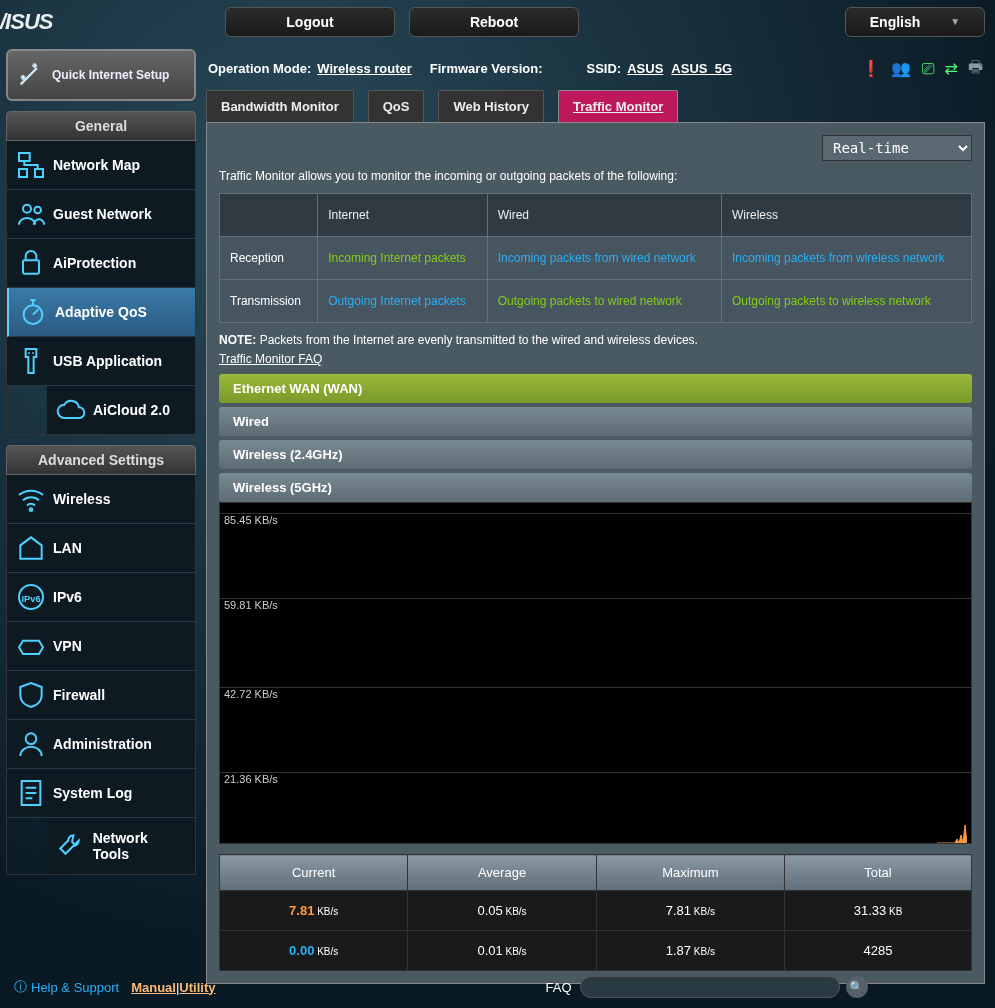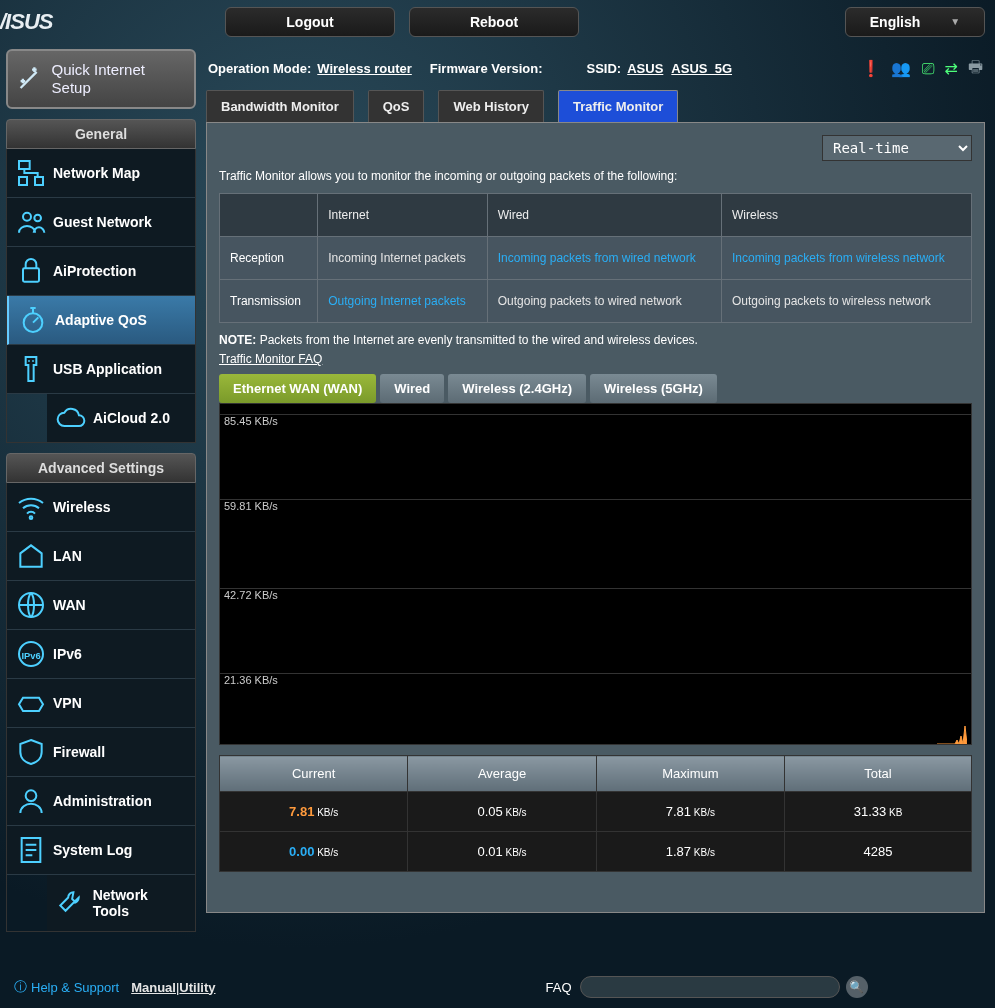--- a/index.html
+++ b/index.html
@@ -62,21 +62,21 @@
   border-radius: 6px;
   padding: 10px 8px;
   display: flex; align-items: center;
   margin-bottom: 10px;
   cursor: pointer;
 }
 .quick-setup .wand {
   width: 28px; height: 28px; margin-right: 8px;
   color:#cde;
 }
-.quick-setup .txt { font-weight: normal; font-size: 15px; color:#eef; line-height:1.2;}
+.quick-setup .txt { font-weight: bold; font-size: 12px; color:#eef; line-height:1.2;}
 .side-header {
   background: linear-gradient(#555,#333);
   color: #ddd; font-weight: bold;
   text-align: center;
   padding: 6px 0;
   border: 1px solid #666;
   border-radius: 4px 4px 0 0;
   font-size: 14px;
 }
 .side-list { border: 1px solid #333; border-top: none; margin-bottom: 10px; }
@@ -120,21 +120,21 @@
 }
 .tab {
   background: #333; color:#eee;
   padding: 8px 14px;
   border: 1px solid #555; border-bottom: none;
   border-radius: 2px 2px 0 0;
   font-size: 13px; font-weight: bold;
   margin-right: 14px;
   cursor: pointer;
 }
-.tab.active { background: #1d4ed8; border-color:#888;}
+.tab.active { background: #be185d; border-color:#888;text-decoration:underline;}
 .content {
   background: #4a5a63;
   border: 1px solid #888; border-top: none;
   padding: 12px;
   min-height: 790px;
 }
 .title-row { display:flex; align-items:center; margin-bottom: 8px;}
 .page-title { font-size: 18px; font-weight: bold; }
 .time-select {
   margin-left:auto;
@@ -149,25 +149,25 @@
 }
 .packet-table th {
   background: #2f3a42; color:#eee; text-align: left;
   padding: 14px 10px; border: 1px solid #667078; font-weight: normal;
 }
 .packet-table td {
   background: #475560; padding: 14px 10px;
   border: 1px solid #667078;
 }
 .packet-table td.row-label { color:#fff;}
-.link-orange { color: #e5e5e5; cursor: pointer; }
+.link-orange { color: #84cc16; cursor: pointer; }
 .link-blue { color: #2aaef5; cursor: pointer; }
 .note { font-size: 12px; margin: 10px 0 4px 0; }
 .faq-link { font-size: 12px; text-decoration: underline; cursor:pointer; display:inline-block; margin-bottom:8px;}
-.graph-tabs { display: flex; gap: 4px; }
+.graph-tabs { display: flex; gap: 4px; flex-direction: column; }
 .gtab {
   background: linear-gradient(#7a8a93,#5c6b74);
   color:#fff; font-weight:bold; font-size:13px;
   padding: 7px 14px;
   border-radius: 3px;
   cursor:pointer;
 }
 .gtab.active { background: linear-gradient(#9ab83a,#7a9a2a); }
 .graph {
   background: #000000;
@@ -206,21 +206,21 @@
 .stats-table .blue { color:#2aaef5; font-weight:bold;}
 .stats-table small { font-size: 10px; }
 .footer {
   position: absolute; bottom: 4px; left: 0; right: 0;
   display:flex; align-items:center;
   padding: 6px 14px;
   font-size: 13px;
 }
 .footer .help { color:#2aaef5; cursor:pointer; }
 .footer .divider { margin: 0 6px; }
-.footer .man { color:#e5e5e5; text-decoration: underline; cursor:pointer; font-weight:bold;}
+.footer .man { color:#fdba74; text-decoration: underline; cursor:pointer; font-weight:bold;}
 .footer .faq-label { margin-left: 330px; font-size:13px;}
 .footer input {
   background:#2a3a42; border:1px solid #555; border-radius: 12px;
   height: 22px; width: 260px; margin-left: 8px; padding: 0 10px; color:#fff;
 }
 .footer .go { width:22px; height:22px; border-radius:50%; background:#556068; margin-left:6px; display:flex;align-items:center;justify-content:center; color:#ccc; font-size:12px; cursor:pointer;}
 </style>
 </head>
 <body>
 
@@ -315,29 +315,20 @@
           </span>
           <span>Wireless</span>
         </div>
         <div class="side-item">
           <span class="icon">
             <svg viewBox="0 0 24 24">
               <path d="M4 10v10h16V10l-8-6z"></path>
             </svg>
           </span>
           <span>LAN</span>
-        </div>
-        <div class="side-item">
-          <span class="icon">
-            <svg viewBox="0 0 24 24">
-              <circle cx="12" cy="12" r="9"></circle>
-              <path d="M3 12h18M12 3c3 3 3 15 0 18M12 3c-3 3-3 15 0 18"></path>
-            </svg>
-          </span>
-          <span>WAN</span>
         </div>
         <div class="side-item">
           <span class="icon">
             <svg viewBox="0 0 24 24">
               <circle cx="12" cy="12" r="9"></circle>
               <text x="12" y="16" text-anchor="middle" font-size="7" fill="#4dd0ff" stroke="none">IPv6</text>
             </svg>
           </span>
           <span>IPv6</span>
         </div>

